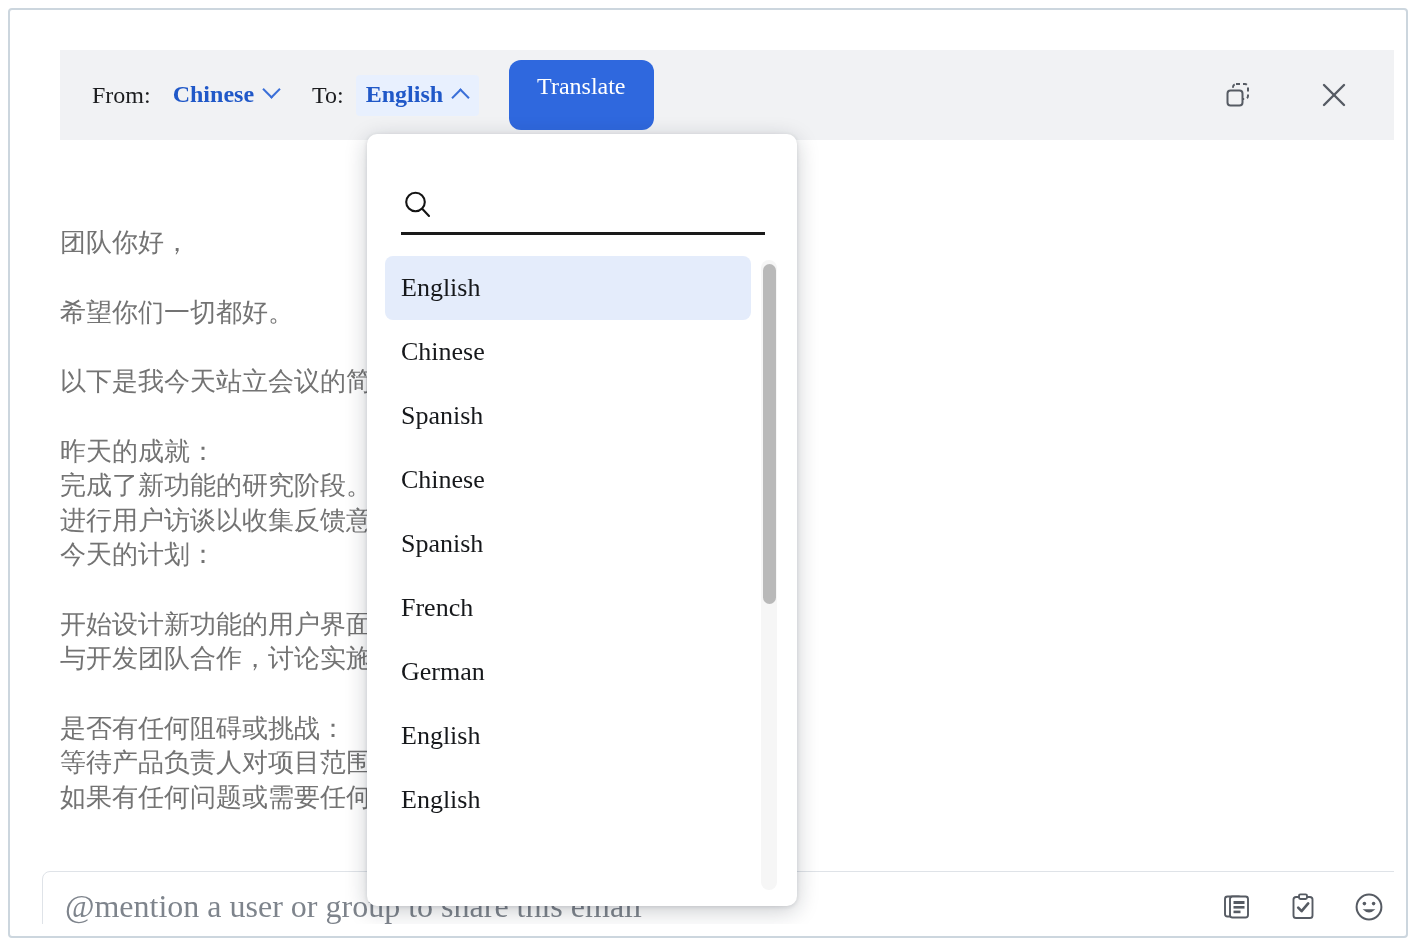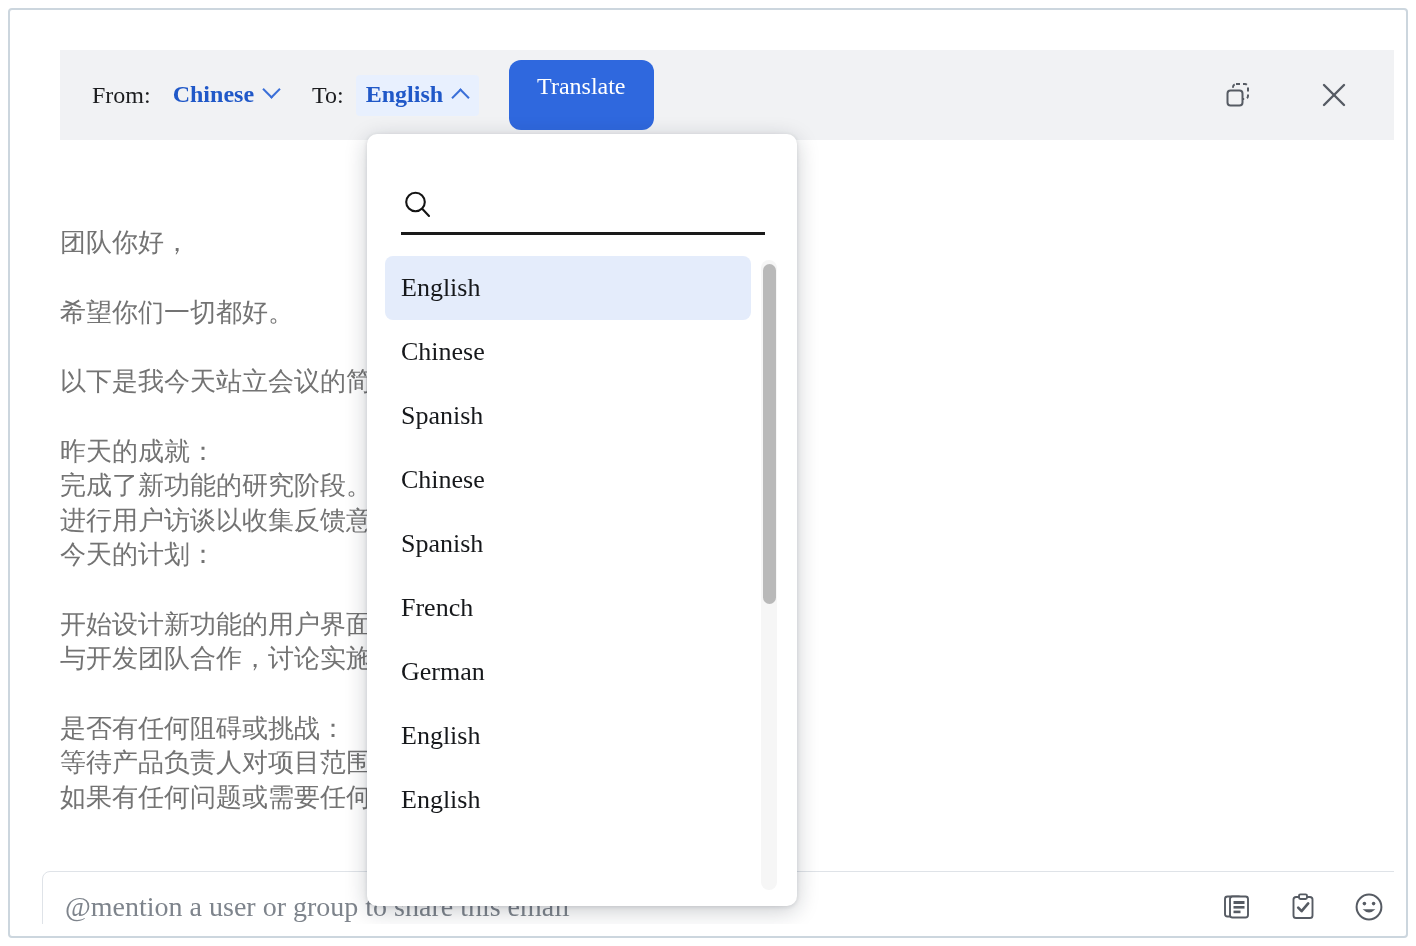--- a/index.html
+++ b/index.html
@@ -134,21 +134,21 @@
     border-radius: 8px;
     display: flex;
     align-items: center;
     padding: 0 22px;
   }
   .mention-input {
     flex: 1;
     border: none;
     outline: none;
     background: transparent;
-    font-size: 28px;
+    font-size: 32px;
     color: #6d7278;
     font-family: inherit;
     padding: 0;
   }
   .mention-input::placeholder { color: #7e848c; opacity: 1; }
   .mention-icons {
     display: flex;
     align-items: center;
     gap: 28px;
     padding-right: 8px;

